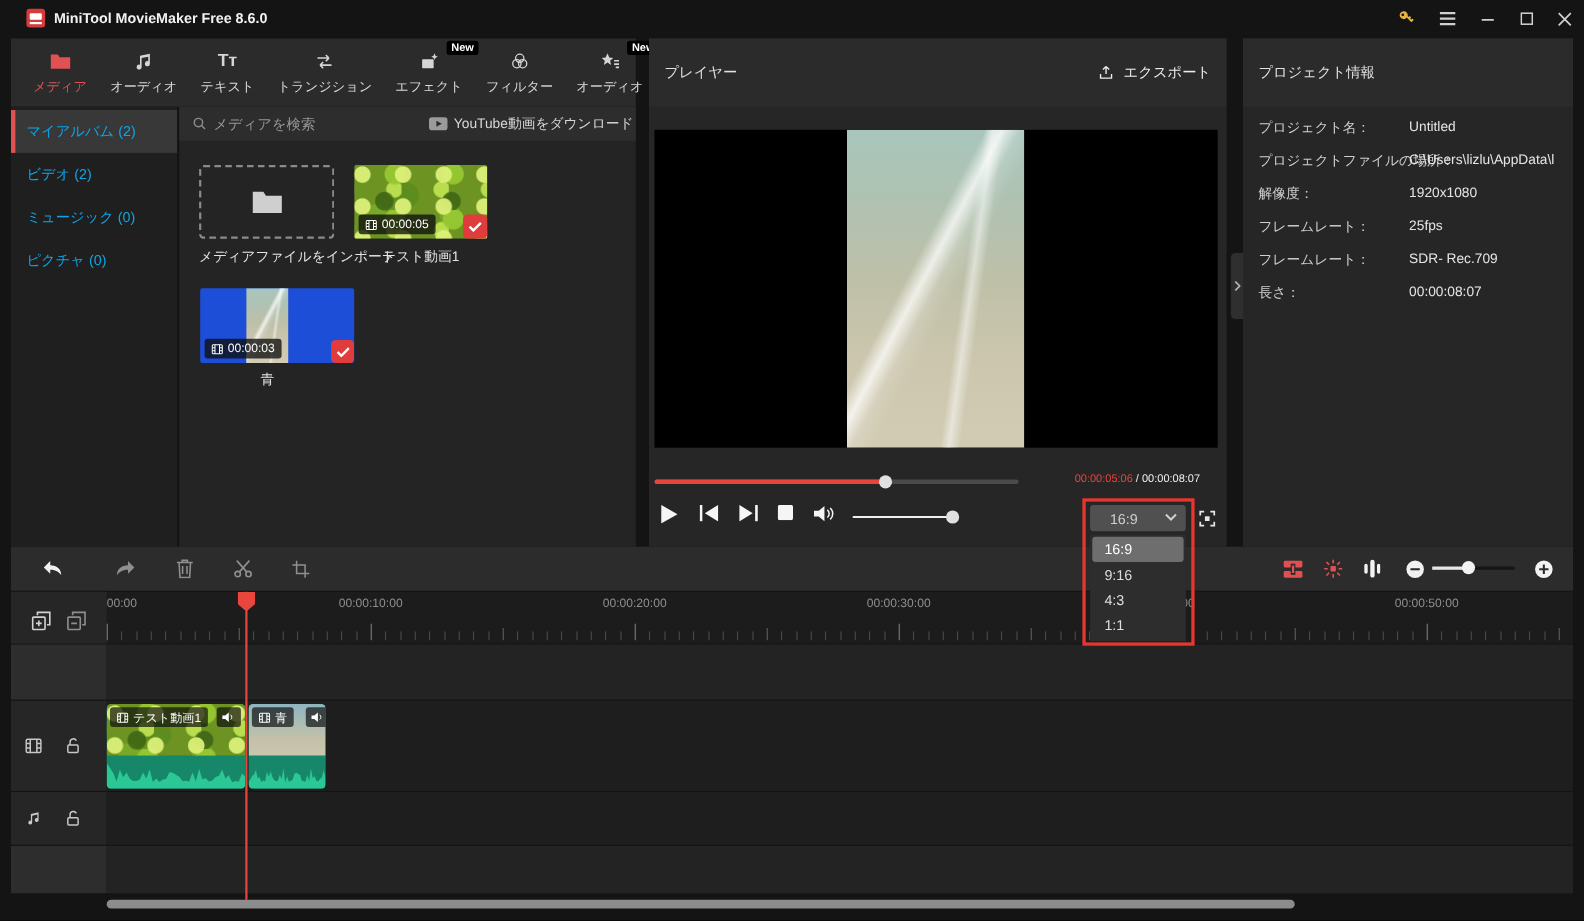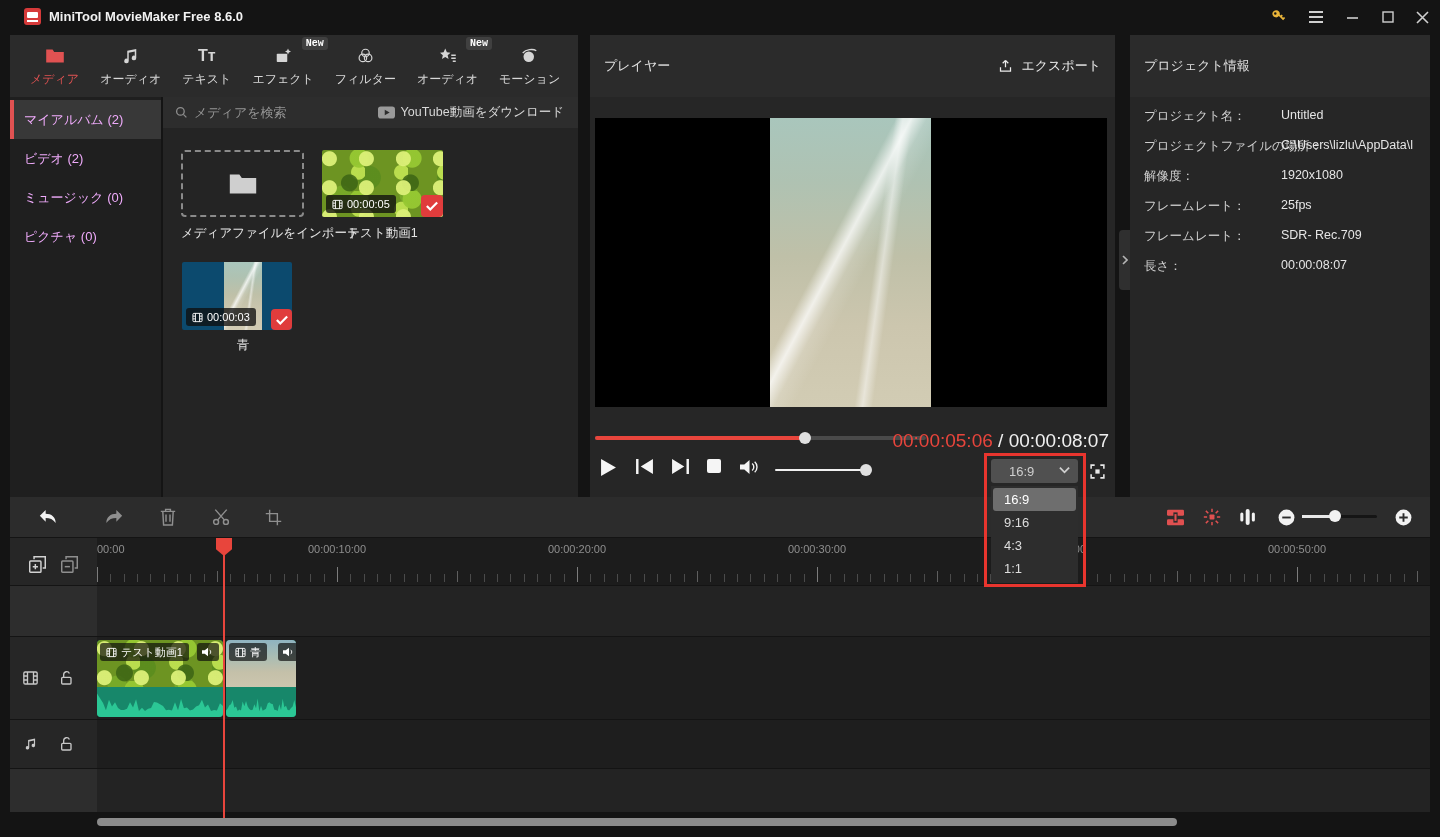--- a/index.html
+++ b/index.html
@@ -15,40 +15,40 @@
   .app-icon:after{content:"";position:absolute;left:3px;top:12px;width:11px;height:2px;background:#fff;}
   .win-title{position:absolute;left:49px;top:0;height:33px;line-height:33px;font-size:13px;font-weight:bold;color:#f2f2f2;}
   .tb-btn{position:absolute;top:7px;width:20px;height:20px;display:flex;align-items:center;justify-content:center;color:#cfcfcf;}
 
   
   .ribbon{position:absolute;left:10px;top:35px;width:568px;height:62px;background:#2b2b2b;display:flex;align-items:center;padding:0 0 0 12px;gap:5px;}
   .tab{position:relative;height:54px;padding:4px 8px 0 8px;display:flex;flex-direction:column;align-items:center;justify-content:flex-start;color:#c9c9c9;}
   .tab .t-ic{height:22px;display:flex;align-items:center;justify-content:center;margin-top:2px;color:#d5d5d5;}
   .tab .t-label{font-size:12px;margin-top:4px;white-space:nowrap;color:#d9d9d9;}
   .tab.active .t-ic,.tab.active .t-label{color:#e05252;}
-  .new-badge{position:absolute;top:-2px;right:-6px;background:#404040;color:#fff;font-size:10px;font-weight:bold;
-             padding:1px 4px;border-radius:3px;line-height:11px;font-family:Liberation Mono, monospace;}
+  .new-badge{position:absolute;top:-2px;right:-6px;background:#000000;color:#fff;font-size:10px;font-weight:bold;
+             padding:1px 4px;border-radius:3px;line-height:11px;}
 
   
   .sidebar{position:absolute;left:10px;top:97px;width:151px;height:400px;background:#1f1f1f;}
-  .side-item{position:relative;height:39px;line-height:39px;padding-left:14px;font-size:13px;color:#f0abfc;white-space:nowrap;}
+  .side-item{position:relative;height:39px;line-height:39px;padding-left:14px;font-size:13px;color:#0ea5e9;white-space:nowrap;}
   .side-item.active{background:#383838;}
   .side-item.active:before{content:"";position:absolute;left:0;top:0;width:4px;height:39px;background:#e05252;}
 
   
   .media{position:absolute;left:163px;top:97px;width:415px;height:400px;background:#242424;}
   .searchbar{position:absolute;left:0;top:0;width:415px;height:31px;background:#2d2d2d;display:flex;align-items:center;}
   .search-txt{font-size:13px;color:#969696;margin-left:6px;}
-  .yt-group{position:absolute;right:14px;top:0;height:31px;display:flex;align-items:center;gap:6px;color:#d8d8d8;font-size:12.5px;justify-content:space-between;}
+  .yt-group{position:absolute;right:2px;top:0;height:31px;display:flex;align-items:center;gap:6px;color:#d8d8d8;font-size:12.5px;justify-content:space-between;}
   .import-card{position:absolute;left:18px;top:53px;width:123px;height:67px;border:2px dashed #8a8a8a;border-radius:4px;
                display:flex;align-items:center;justify-content:center;color:#cfcfcf;}
   .m-label{position:absolute;font-size:12.5px;color:#e4e4e4;text-align:center;white-space:nowrap;}
   .thumb{position:absolute;border-radius:2px;overflow:hidden;}
   .thumb1{left:159px;top:53px;width:121px;height:67px;}
-  .thumb2{left:19px;top:165px;width:110px;height:68px;background:#0c4a6e;}
+  .thumb2{left:19px;top:165px;width:140px;height:68px;background:#1d4ed8;}
   .dur-pill{position:absolute;left:4px;bottom:4px;height:18px;background:rgba(15,15,15,.78);border-radius:3px;
             display:flex;align-items:center;gap:4px;padding:0 6px;color:#fff;font-size:11px;}
   .check{position:absolute;right:0;bottom:0;width:22px;height:22px;background:#e03c3c;border-radius:4px;
          display:flex;align-items:center;justify-content:center;color:#fff;}
 
   .foliage{background-color:#6d9422;background-image:
     radial-gradient(circle at 20% 30%, rgba(220,240,120,.95) 0 7px, transparent 8px),
     radial-gradient(circle at 70% 20%, rgba(150,200,50,.95) 0 9px, transparent 10px),
     radial-gradient(circle at 45% 70%, rgba(60,100,20,.85) 0 8px, transparent 9px),
     radial-gradient(circle at 85% 60%, rgba(190,225,80,.95) 0 7px, transparent 8px),
@@ -64,21 +64,21 @@
   
   .player{position:absolute;left:590px;top:35px;width:525px;height:462px;background:#262626;}
   .p-header{position:absolute;left:0;top:0;width:525px;height:62px;background:#2b2b2b;}
   .p-title{position:absolute;left:14px;top:0;height:62px;line-height:62px;font-size:13px;color:#e0e0e0;}
   .export-btn{position:absolute;right:14px;top:0;height:62px;display:flex;align-items:center;gap:8px;color:#ececec;font-size:13px;}
   .preview{position:absolute;left:5px;top:83px;width:512px;height:289px;background:#000;overflow:hidden;}
   .preview-video{position:absolute;left:175px;top:0;width:161px;height:289px;}
   .prog-track{position:absolute;left:5px;top:401px;width:331px;height:4px;background:#4a4a4a;border-radius:2px;}
   .prog-fill{position:absolute;left:0;top:0;height:4px;width:210px;background:#e8453c;border-radius:2px;}
   .prog-handle{position:absolute;left:204px;top:-4px;width:12px;height:12px;border-radius:50%;background:#e0e0e0;}
-  .time-disp{position:absolute;right:6px;top:395px;font-size:19px;white-space:nowrap;text-align:center;}
+  .time-disp{position:absolute;right:24px;top:395px;font-size:10px;white-space:nowrap;text-align:center;}
   .t-cur{color:#e8453c;}
   .t-tot{color:#f0f0f0;}
   .controls{position:absolute;left:0;top:420px;width:525px;height:30px;color:#f5f5f5;}
   .ctl{position:absolute;top:4px;display:flex;align-items:center;justify-content:center;}
   .vol-track{position:absolute;left:185px;top:14px;width:95px;height:2px;background:#f0f0f0;border-radius:1px;}
   .vol-handle{position:absolute;left:85px;top:-5px;width:12px;height:12px;border-radius:50%;background:#e0e0e0;}
 
   .ratio-callout{position:absolute;left:984px;top:453px;width:102px;height:134px;border:3px solid #e8352e;z-index:60;}
   .ratio-btn{position:absolute;left:4px;top:3px;width:87px;height:24px;background:#505050;border-radius:3px;
              display:flex;align-items:center;color:#cfcfcf;font-size:13px;padding-left:18px;}
@@ -196,20 +196,28 @@
       <span class="t-ic">
         <svg width="18" height="18" viewBox="0 0 24 24" fill="currentColor">
             <path d="M9 18.5A3 3 0 1 1 7 15.7V5l12-2.4v11.9a3 3 0 1 1-2-2.8V6.1L9 7.7z"></path>
           </svg>
         </span>
       <span class="t-label">オーディオ</span>
     </div>
     <div class="tab">
       <span class="t-ic" style="font-size:16px;font-weight:bold;">Tт</span>
       <span class="t-label">テキスト</span>
+    </div>
+    <div class="tab">
+      <span class="t-ic">
+        <svg width="20" height="16" viewBox="0 0 24 20" fill="none" stroke="currentColor" stroke-width="1.8">
+            <path d="M4 6h13m0 0-3.5-3.5M17 6l-3.5 3.5M20 14H7m0 0 3.5-3.5M7 14l3.5 3.5"></path>
+          </svg>
+        </span>
+      <span class="t-label">トランジション</span>
     </div>
     <div class="tab">
       <span class="new-badge">New</span>
       <span class="t-ic">
         <svg width="19" height="18" viewBox="0 0 24 24" fill="currentColor">
             <rect x="3" y="9" width="14" height="11" rx="1"></rect>
             <path d="M18 2l1.2 2.8L22 6l-2.8 1.2L18 10l-1.2-2.8L14 6l2.8-1.2z"></path>
           </svg>
         </span>
       <span class="t-label">エフェクト</span>

